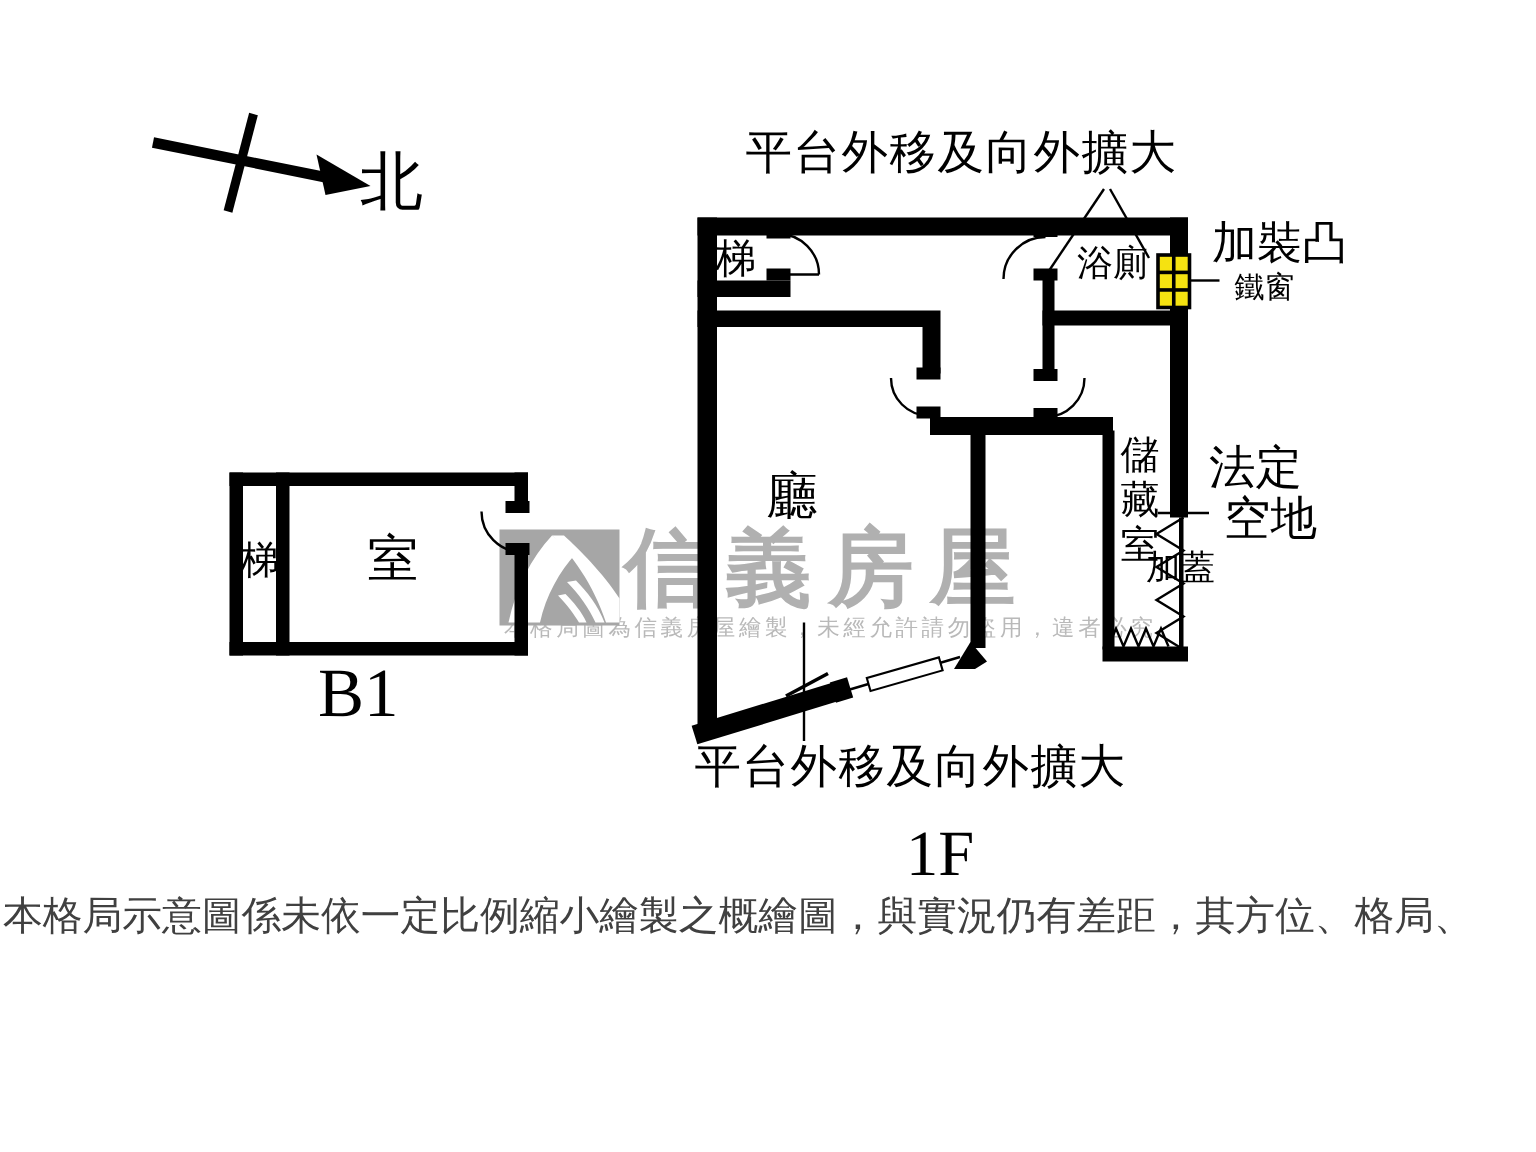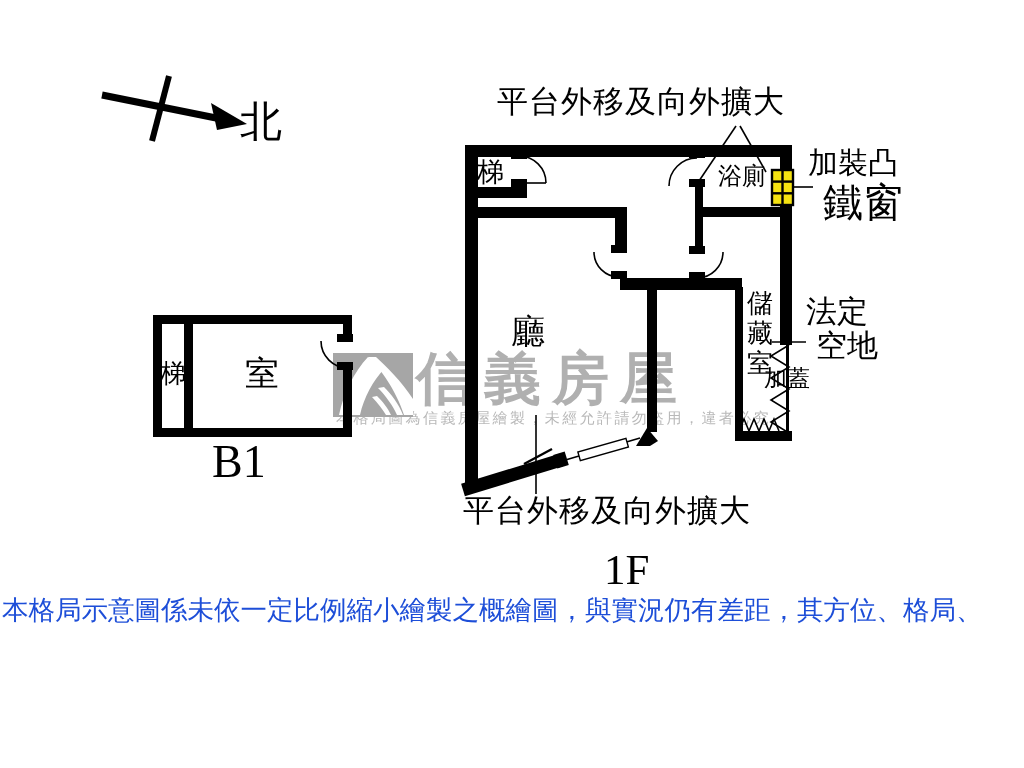--- a/index.html
+++ b/index.html
@@ -16,21 +16,21 @@
   #wm-notice{
     position:absolute;left:336px;top:409px;font-size:15px;color:#b9b9b9;
     letter-spacing:2.4px;white-space:nowrap;
   }
   #storage-label{
     position:absolute;left:747px;top:289px;width:30px;font-size:26px;line-height:30px;
     word-break:break-all;white-space:normal;
   }
   #disclaimer{
     position:absolute;left:2px;top:592px;width:1021px;
-    font-size:26.5px;line-height:37.4px;color:#1d4ed8;letter-spacing:0px;
+    font-size:26.5px;line-height:37.4px;color:#404040;letter-spacing:0px;
   }
   #disclaimer div{white-space:nowrap;}
   svg{position:absolute;left:0;top:0;}
 </style>
 </head>
 <body>
 
 <div id="stage">
 
   <div id="wm-brand">信義房屋</div>
@@ -133,21 +133,21 @@
 
   <div class="lbl" style="left:240px;top:100px;font-size:42px;">北</div>
 
   <div class="lbl" style="left:497px;top:86px;font-size:31px;letter-spacing:1px;">平台外移及向外擴大</div>
 
   <div class="lbl" style="left:477px;top:158px;font-size:27px;">梯</div>
 
   <div class="lbl" style="left:718px;top:164px;font-size:24px;">浴廁</div>
 
   <div class="lbl" style="left:808px;top:147px;font-size:30px;">加裝凸</div>
-  <div class="lbl" style="left:823px;top:182px;font-size:40px;">鐵窗</div>
+  <div class="lbl" style="left:823px;top:182px;font-size:20px;">鐵窗</div>
 
   <div class="lbl" style="left:511px;top:314px;font-size:34px;">廳</div>
 
   <div id="storage-label">儲藏室</div>
 
   <div class="lbl" style="left:806px;top:294px;font-size:31px;line-height:36px;white-space:pre;">法定</div>
   <div class="lbl" style="left:806px;top:330px;font-size:31px;margin-left:10px;">空地</div>
   <div class="lbl" style="left:764px;top:367px;font-size:23px;">加蓋</div>
 
   <div class="lbl" style="left:160px;top:360px;font-size:26px;">梯</div>

